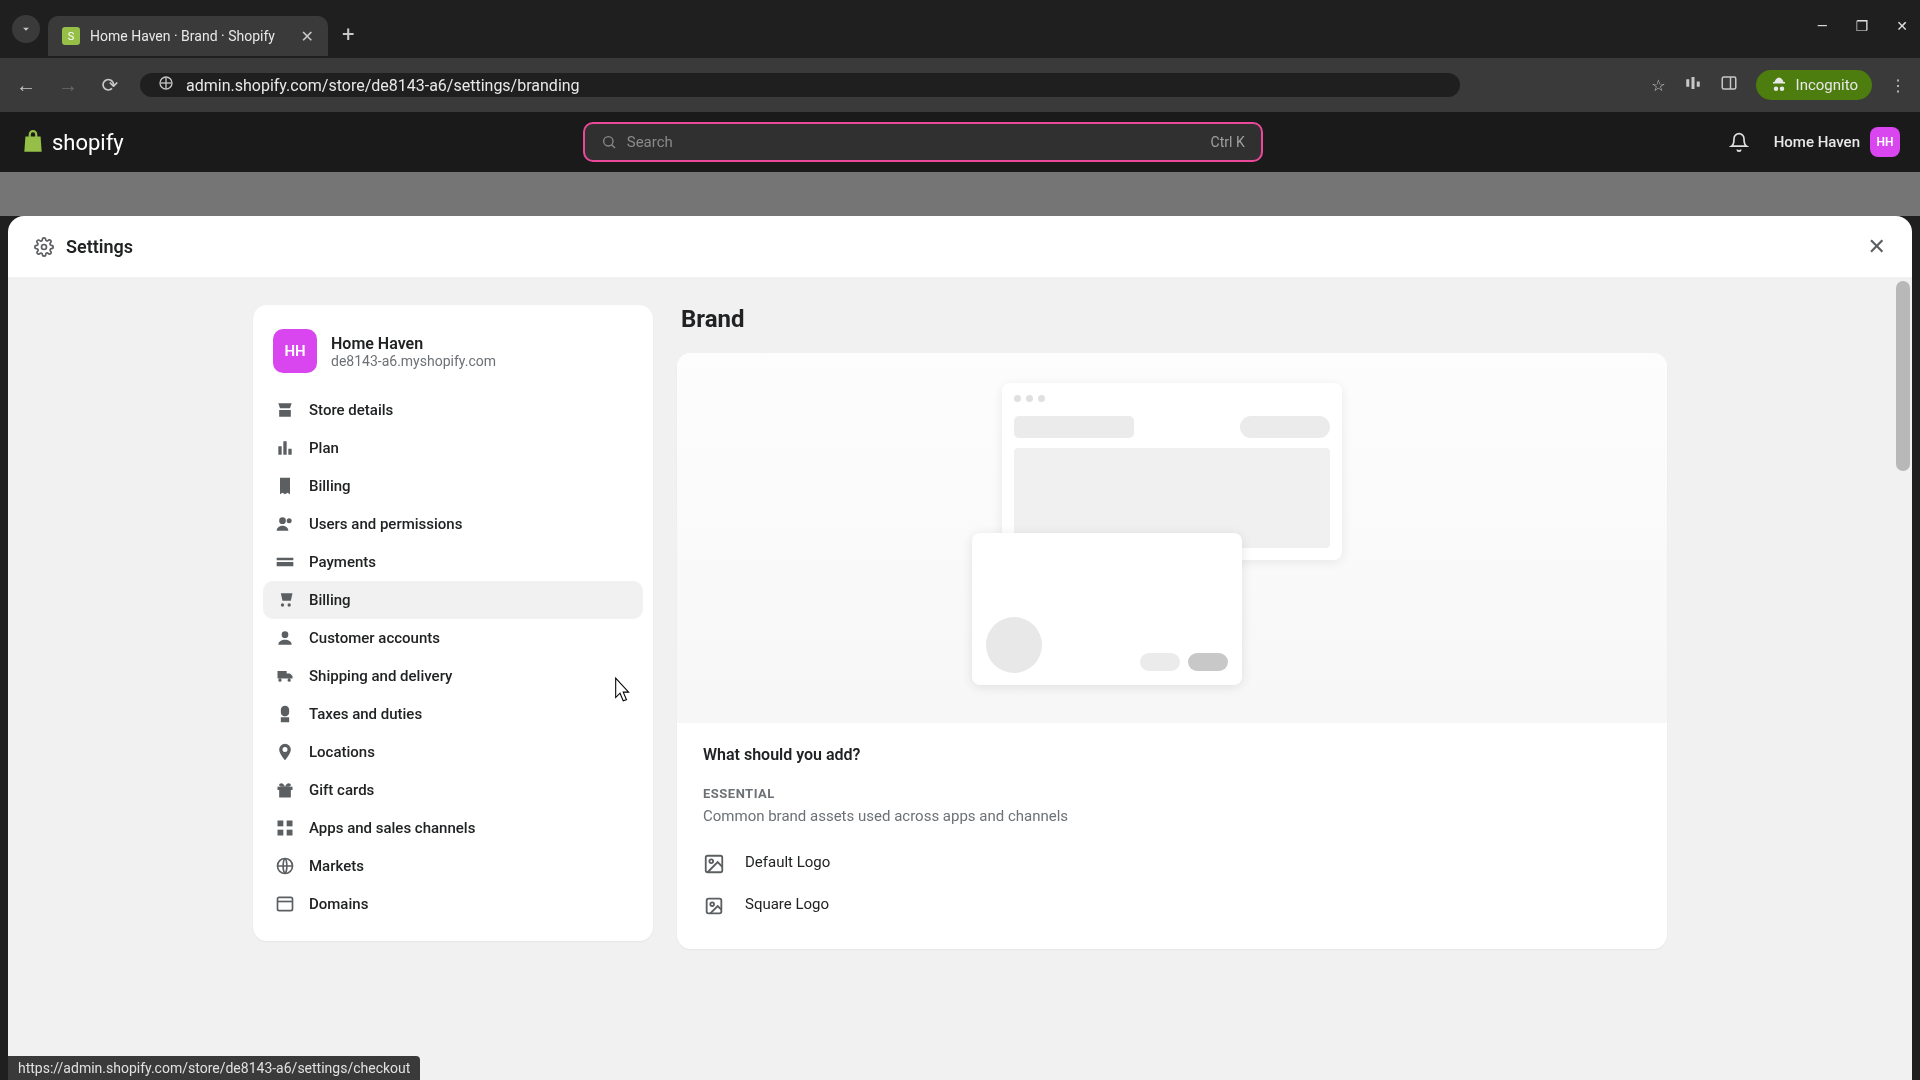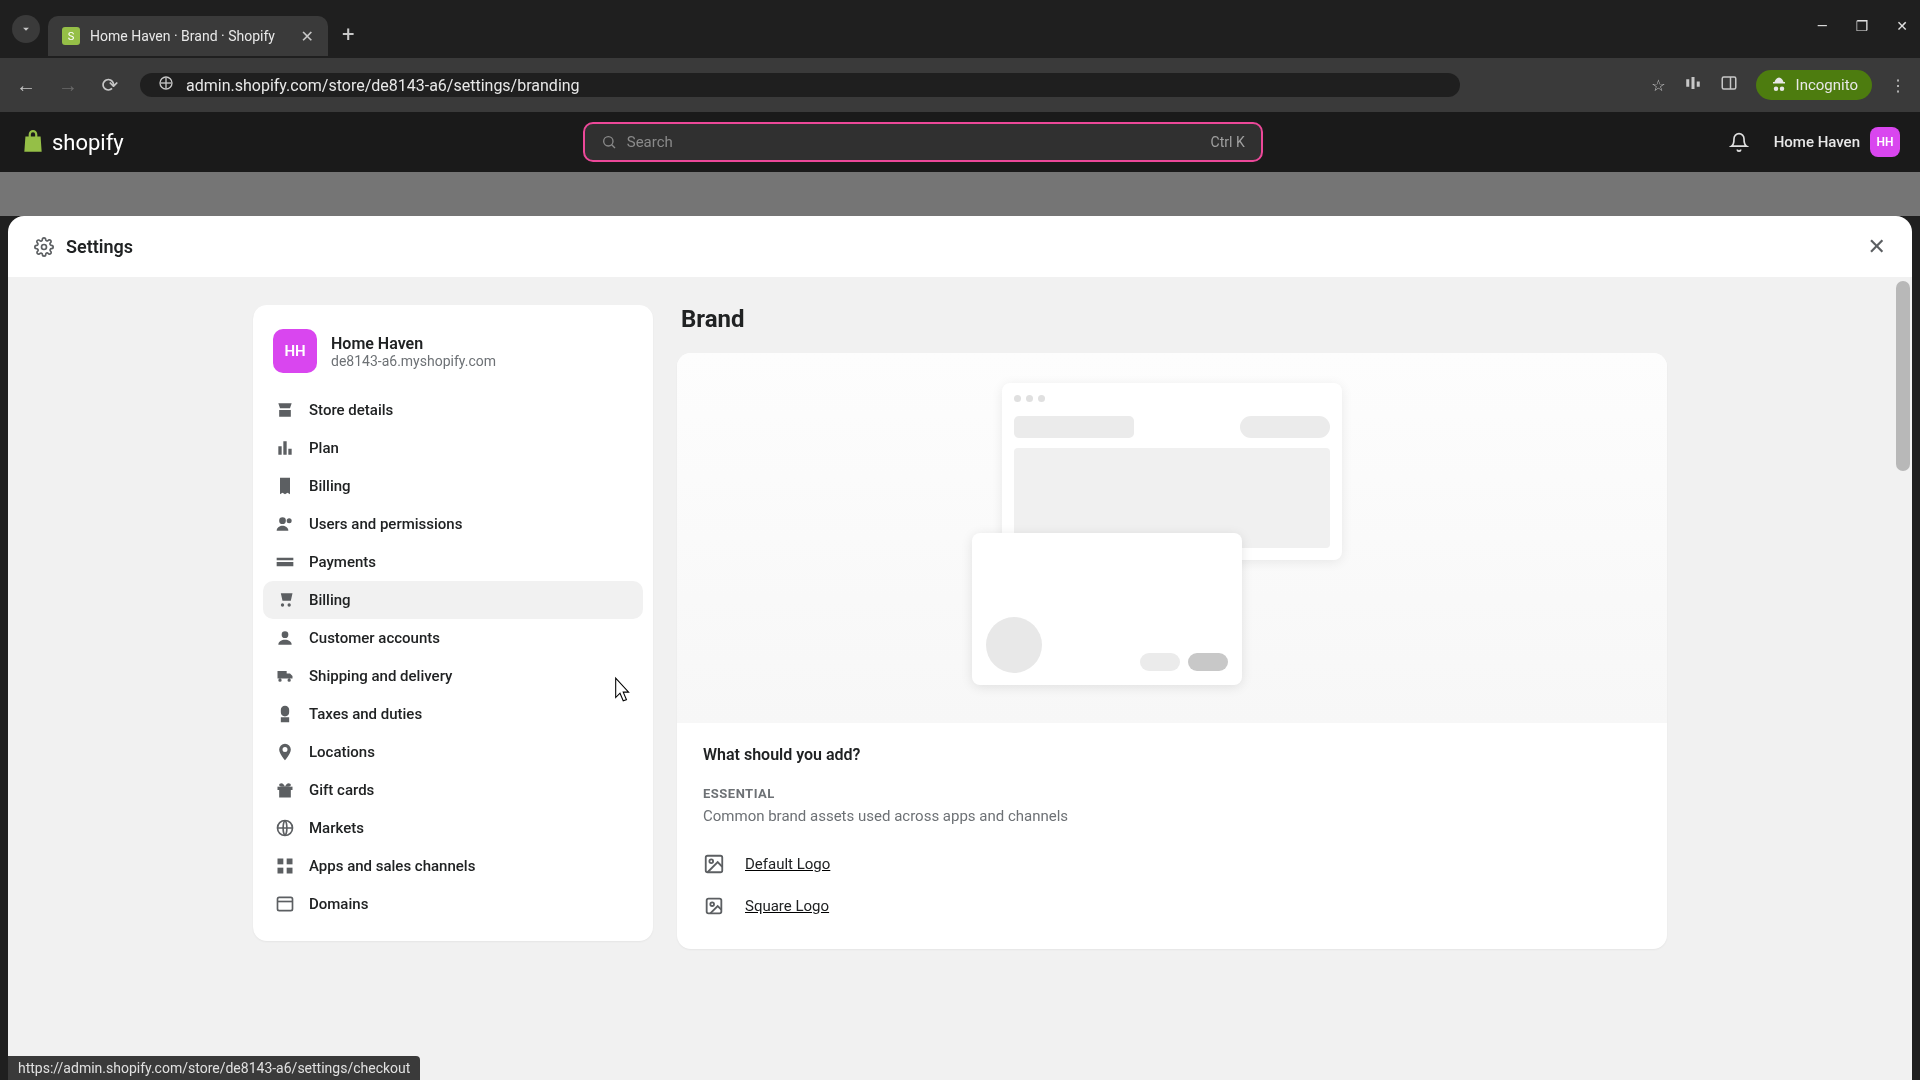--- a/index.html
+++ b/index.html
@@ -72,21 +72,21 @@
 .mock-card2{width:270px;background:#fff;border-radius:8px;box-shadow:0 2px 12px rgba(0,0,0,0.1);position:absolute;top:180px;left:calc(50% - 200px);padding:14px;}
 .mock-circle{width:56px;height:56px;border-radius:50%;background:#e8e8e8;margin-top:70px;}
 .mock-btns{display:flex;gap:8px;justify-content:flex-end;margin-top:-20px;}
 .mock-btn{width:40px;height:18px;border-radius:10px;background:#ebebeb;}
 .mock-btn.dark{background:#c8c8c8;}
 
 .card-body { padding: 22px 26px; }
 .q-title { font-size: 16px; font-weight: 600; color: #202223; margin-bottom: 22px; }
 .section-label { font-size: 13px; font-weight: 700; color: #6d7175; letter-spacing: 0.5px; margin-bottom: 6px;}
 .section-desc { font-size: 15px; color: #6d7175; margin-bottom: 18px; }
-.asset-row { display: flex; align-items: center; gap: 20px; padding: 10px 0; text-decoration: underline; }
+.asset-row { display: flex; gap: 20px; padding: 10px 0; }
 .asset-icon { width: 22px; height: 22px; color:#5c5f62;}
 .asset-label { font-size: 15px; color: #202223; }
 
 
 .fake-scrollbar { position:absolute; right:2px; top:4px; width:14px; height:190px; background:#b8b8b8; border-radius:7px;}
 .fake-scroll-track { position:absolute; right:0; top:0; bottom:0; width:18px; background:#f1f1f1;}
 
 
 .status-bar { position: absolute; bottom: 0; left: 8px; background: #3a3a3a; color: #e0e0e0; font-size: 14px; padding: 4px 10px; border-radius: 0 4px 0 0;}
 
@@ -299,37 +299,37 @@
             <svg class="icon-svg" viewBox="0 0 24 24" fill="currentColor">
               <rect x="3" y="8" width="18" height="4"></rect>
               <rect x="5" y="12" width="14" height="9"></rect>
               <path d="M12 8V21M8 8c-2 0-3-1-3-2s1-2 3-2 4 4 4 4m0 0s2-4 4-4 3 1 3 2-1 2-3 2"></path>
             </svg>
           </span>
           <span>Gift cards</span>
         </div>
       <div class="nav-item">
           <span class="nav-icon">
-            <svg class="icon-svg" viewBox="0 0 24 24" fill="none" stroke="currentColor" stroke-width="2">
-              <circle cx="12" cy="12" r="9"></circle>
-              <path d="M3 12h18M12 3c3 3 3 15 0 18M12 3c-3 3-3 15 0 18"></path>
-            </svg>
-          </span>
-          <span>Markets</span>
-        </div>
-      <div class="nav-item">
-          <span class="nav-icon">
             <svg class="icon-svg" viewBox="0 0 24 24" fill="currentColor">
               <rect x="3" y="3" width="7" height="7"></rect>
               <rect x="14" y="3" width="7" height="7"></rect>
               <rect x="3" y="14" width="7" height="7"></rect>
               <rect x="14" y="14" width="7" height="7"></rect>
             </svg>
           </span>
           <span>Apps and sales channels</span>
+        </div>
+      <div class="nav-item">
+          <span class="nav-icon">
+            <svg class="icon-svg" viewBox="0 0 24 24" fill="none" stroke="currentColor" stroke-width="2">
+              <circle cx="12" cy="12" r="9"></circle>
+              <path d="M3 12h18M12 3c3 3 3 15 0 18M12 3c-3 3-3 15 0 18"></path>
+            </svg>
+          </span>
+          <span>Markets</span>
         </div>
       <div class="nav-item">
           <span class="nav-icon">
             <svg class="icon-svg" viewBox="0 0 24 24" fill="none" stroke="currentColor" stroke-width="2">
               <rect x="3" y="4" width="18" height="16" rx="2"></rect>
               <line x1="3" y1="9" x2="21" y2="9"></line>
             </svg>
           </span>
           <span>Domains</span>
         </div>

